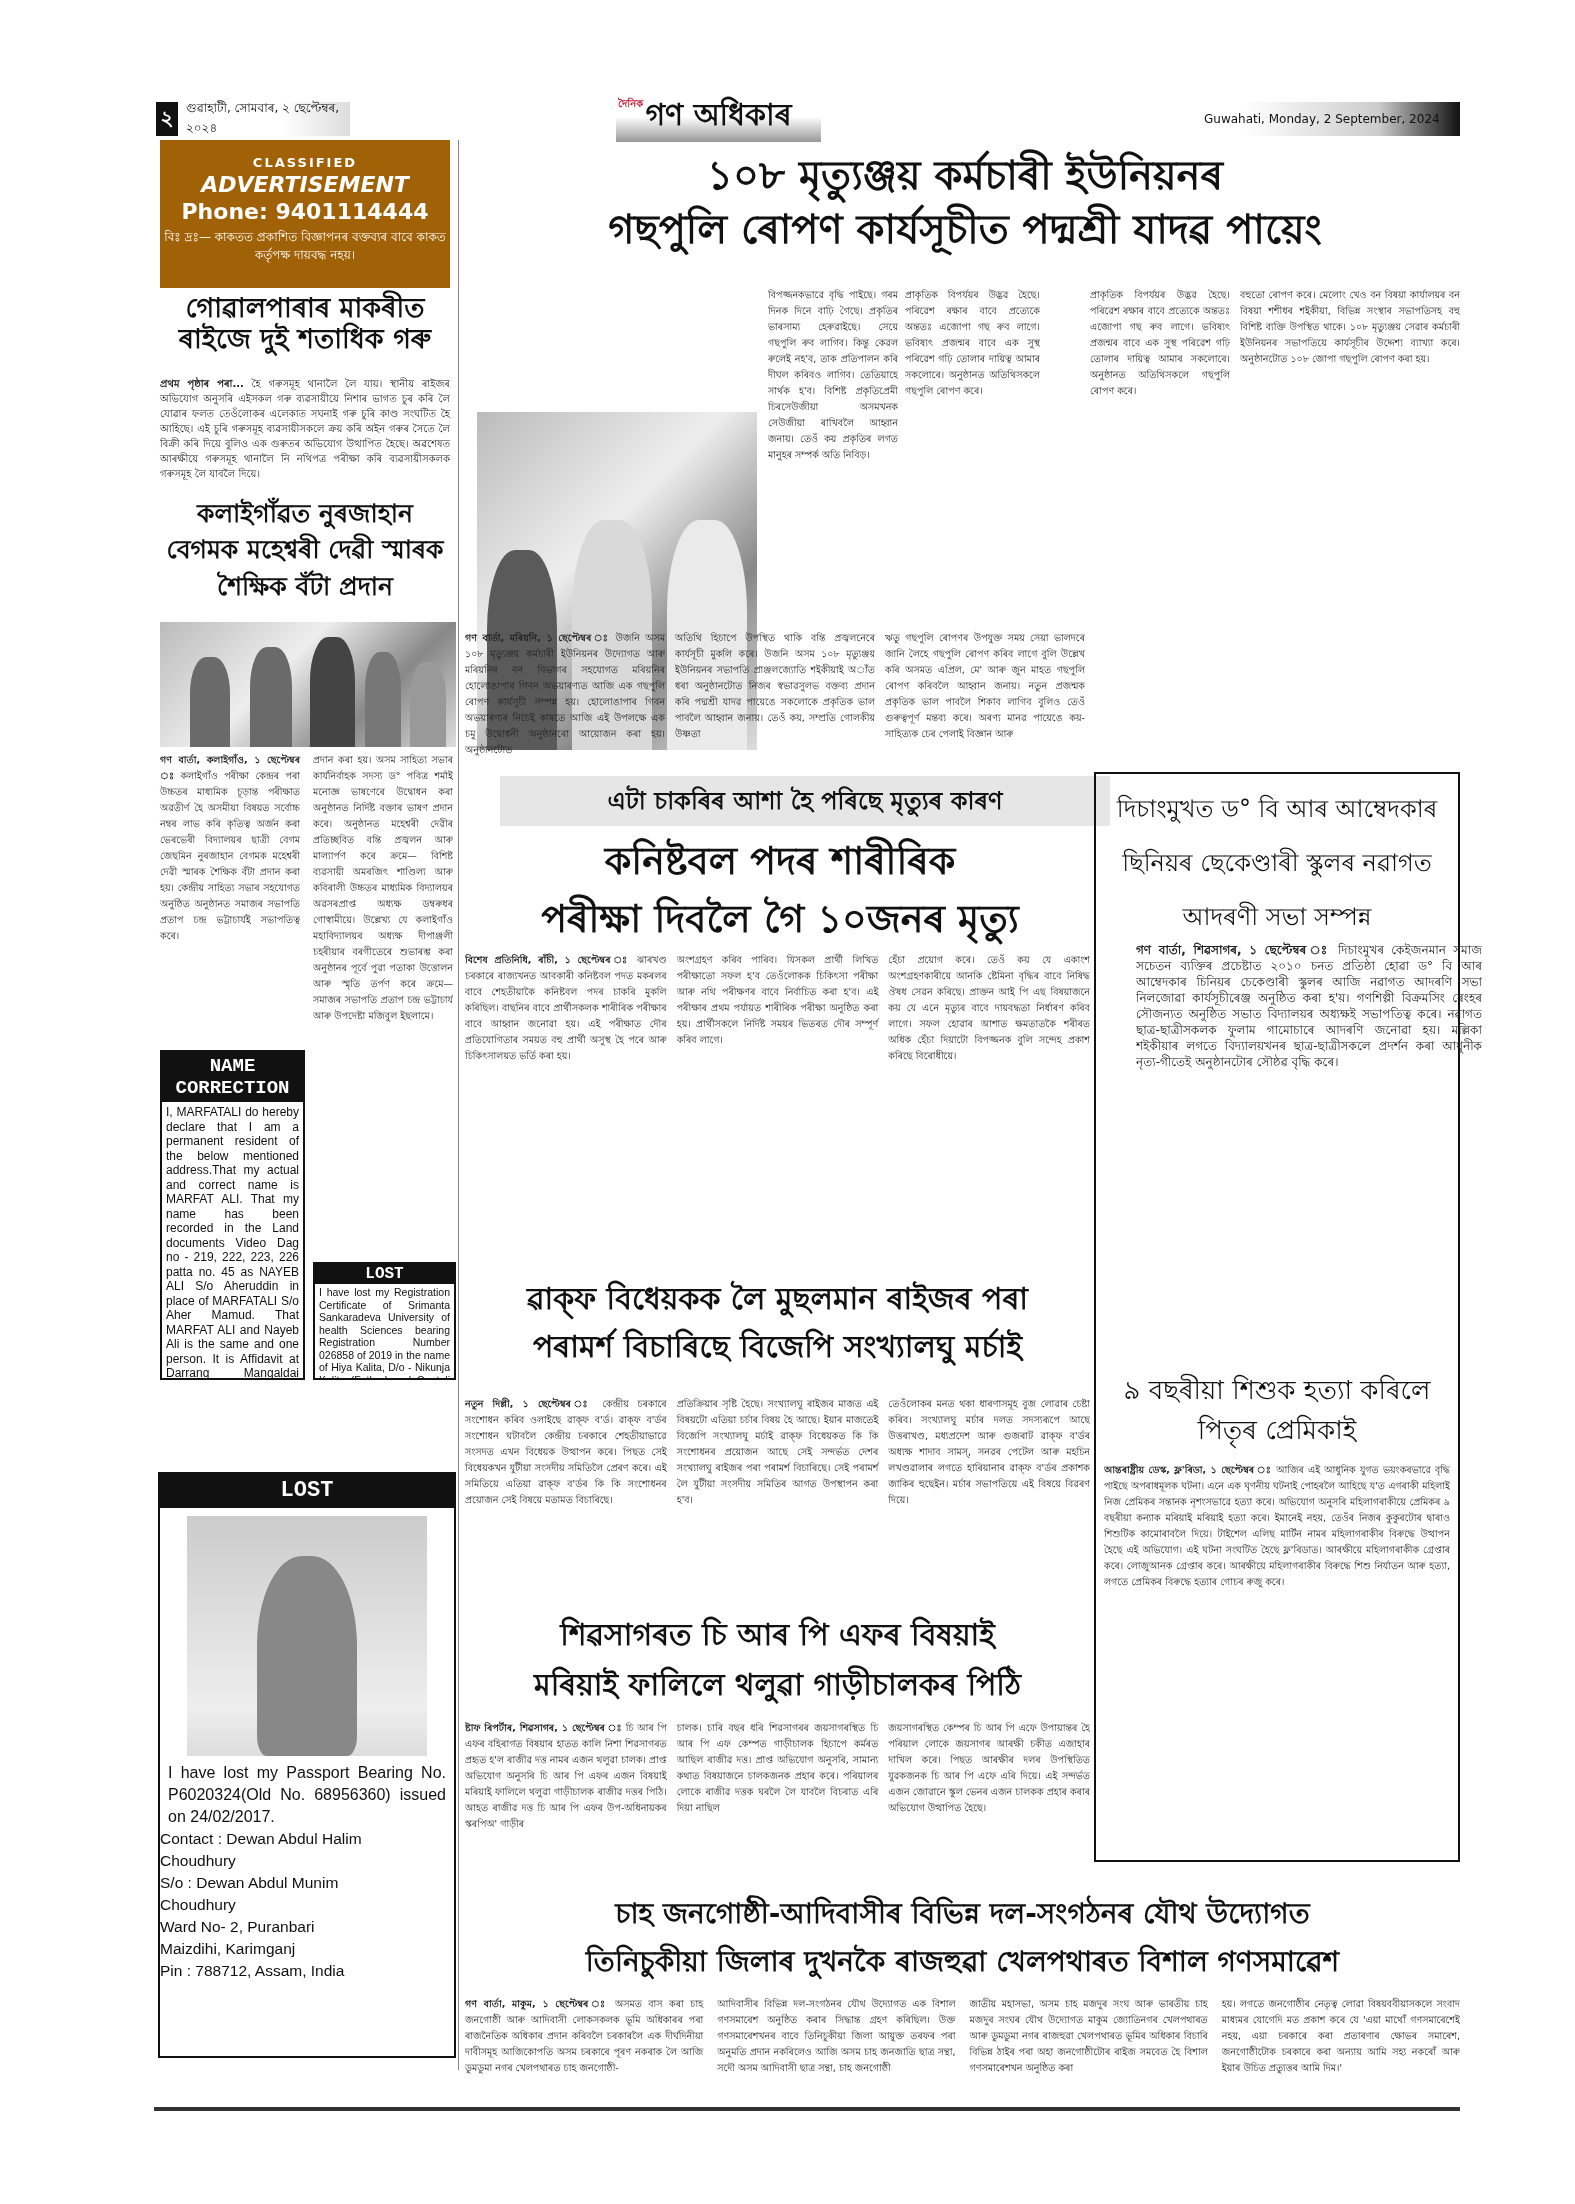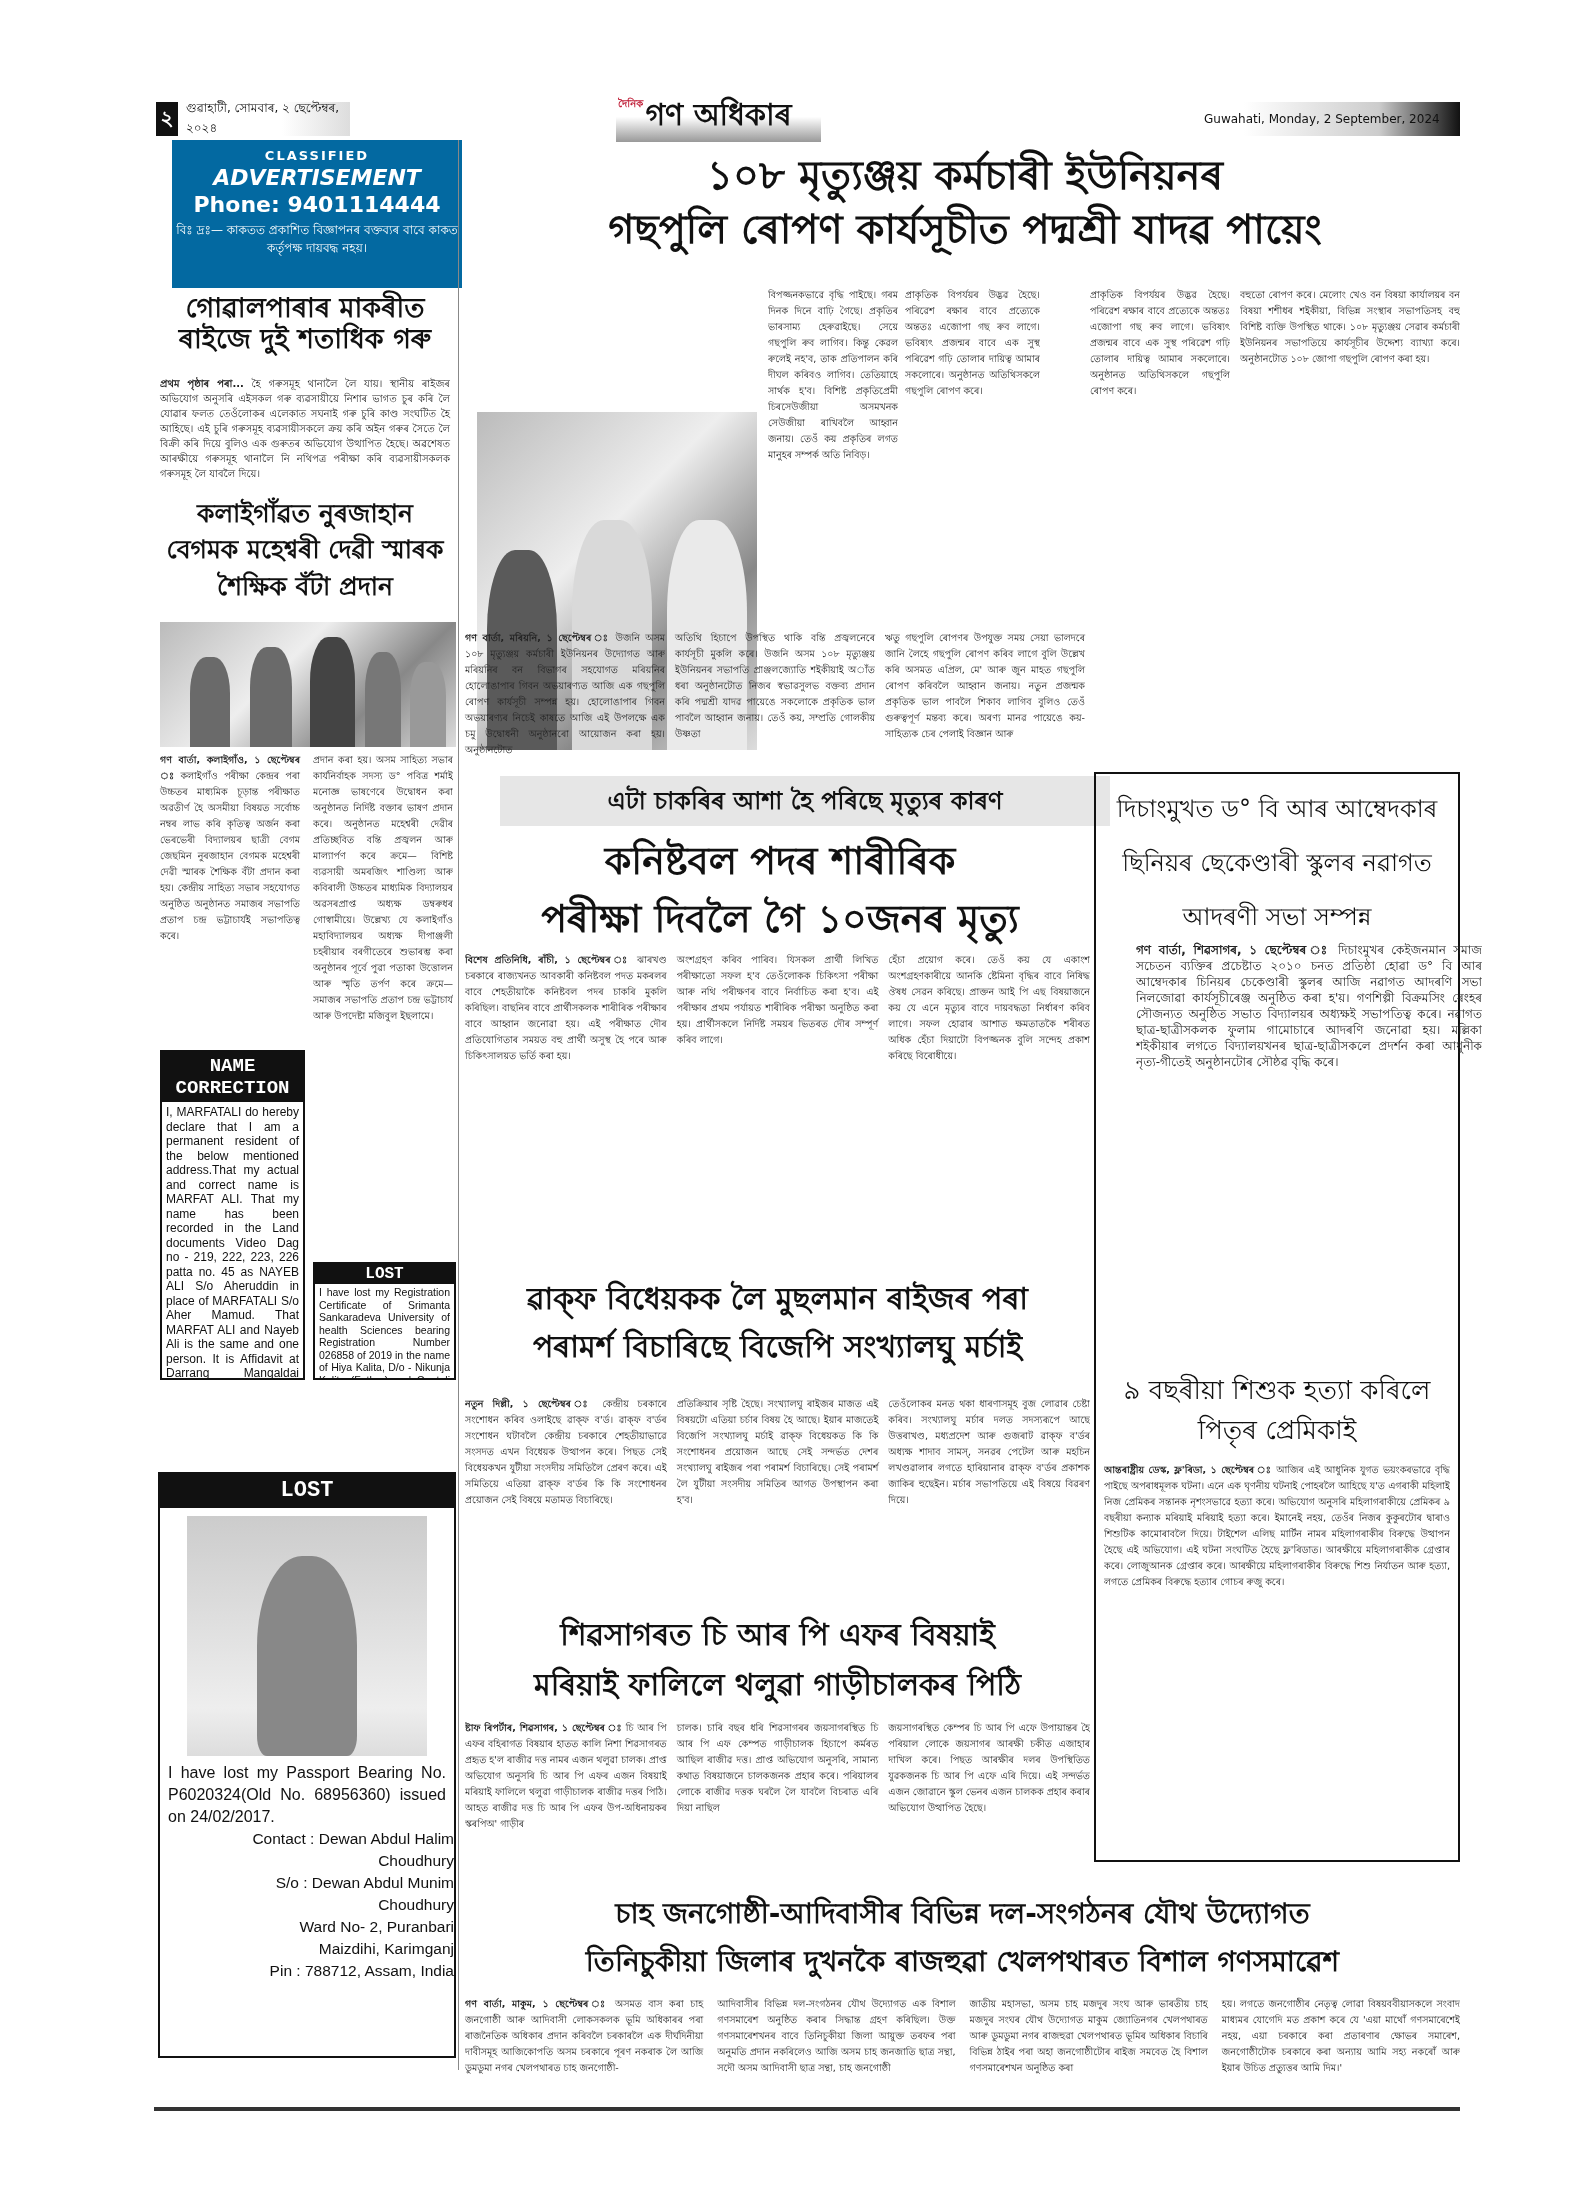--- a/index.html
+++ b/index.html
@@ -3,21 +3,21 @@
 <meta charset="utf-8">
 <style>
 *{box-sizing:border-box;margin:0;padding:0}
 body{width:1575px;height:2204px;background:#fff;font-family:"DejaVu Sans",sans-serif;color:#111;position:relative;overflow:hidden}
 .abs{position:absolute}
 .pgnum{left:156px;top:102px;width:22px;height:34px;background:#111;color:#fff;font-weight:bold;font-size:20px;display:flex;align-items:center;justify-content:center}
 .datel{left:180px;top:102px;width:170px;height:34px;background:linear-gradient(90deg,#fff 60%,#ddd);font-size:12px;display:flex;align-items:center;padding-left:6px}
 .masthead{left:616px;top:100px;width:205px;height:42px;background:linear-gradient(180deg,#fff 40%,#999);display:flex;align-items:flex-end;justify-content:center;font-weight:bold;font-size:30px;font-family:"DejaVu Serif",serif}
 .masthead .tag{position:absolute;left:2px;top:-4px;color:#c0213a;font-size:10px}
 .dater{left:1190px;top:102px;width:270px;height:34px;background:linear-gradient(90deg,#fff 20%,#ccc 70%,#111);font-size:12px;display:flex;align-items:center;padding-left:14px}
-.classified{left:172px;top:140px;width:290px;height:148px;background:#0369a1;color:#fff;text-align:center;padding-top:8px}
+.classified{left:160px;top:140px;width:290px;height:148px;background:#a16207;color:#fff;text-align:center;padding-top:15px}
 .classified .c1{font-size:13px;font-weight:bold;letter-spacing:2px}
 .classified .c2{font-size:22px;font-weight:bold;font-style:italic;margin-top:2px}
 .classified .c3{font-size:22px;font-weight:bold;margin-top:2px}
 .classified .c4{font-size:12px;margin-top:4px;line-height:18px}
 .hl{font-family:"DejaVu Sans",sans-serif;font-weight:bold;text-align:center;line-height:1.15}
 .body{font-size:10.5px;line-height:17px;text-align:justify;color:#222}
 .cols{display:grid;gap:10px}
 .lead{font-weight:bold}
 .photo{background:linear-gradient(135deg,#bbb,#eee 40%,#888 70%,#ddd);position:relative;overflow:hidden}
 .photo .fig{position:absolute;bottom:0;border-radius:40% 40% 0 0;background:#6a6a6a}
@@ -76,21 +76,21 @@
   <div class="adhead" style="font-size:16px;line-height:18px;padding:1px 0">LOST</div>
   <div class="adtext" style="font-size:10.5px;line-height:12.5px;padding:2px 4px">I have lost my Registration Certificate of Srimanta Sankaradeva University of health Sciences bearing Registration Number 026858 of 2019 in the name of Hiya Kalita, D/o - Nikunja Kalita (Father) and Geetali Kalita (Mother).</div>
 </div>
 
 <div class="abs box" style="left:158px;top:1472px;width:298px;height:586px;overflow:hidden">
   <div class="adhead" style="font-size:22px;line-height:34px">LOST</div>
   <div class="photo" style="margin:8px auto 0;width:240px;height:240px;background:linear-gradient(180deg,#ccc,#eee 80%,#ddd)">
     <div class="fig" style="left:70px;width:100px;height:200px;background:#888;border-radius:45% 45% 10% 10%"></div>
   </div>
   <div class="adtext" style="font-size:16px;line-height:22px;padding:6px 8px 0">I have lost my Passport Bearing No. P6020324(Old No. 68956360) issued on 24/02/2017.</div>
-  <div style="text-align:right;font-family:'Liberation Sans',sans-serif;font-size:15.5px;line-height:22px">
+  <div style="text-align:left;font-family:'Liberation Sans',sans-serif;font-size:15.5px;line-height:22px">
     <div>Contact : Dewan Abdul Halim</div>
     <div>Choudhury</div>
     <div>S/o : Dewan Abdul Munim</div>
     <div>Choudhury</div>
     <div>Ward No- 2, Puranbari</div>
     <div>Maizdihi, Karimganj</div>
     <div>Pin : 788712, Assam, India</div>
   </div>
 </div>
 

